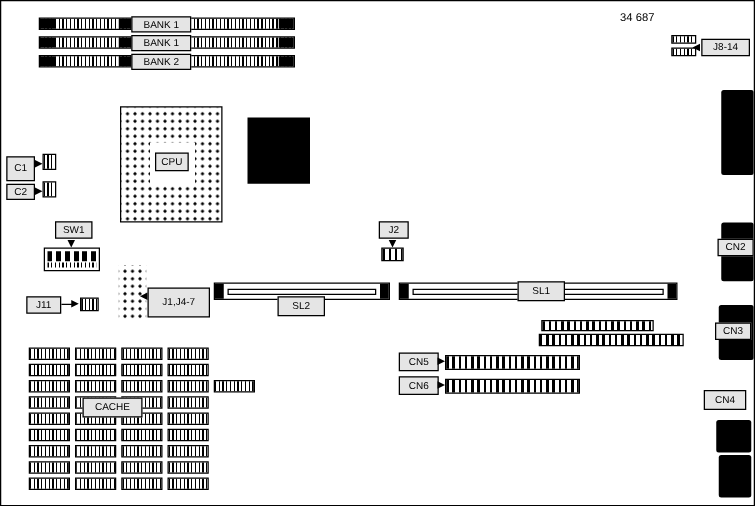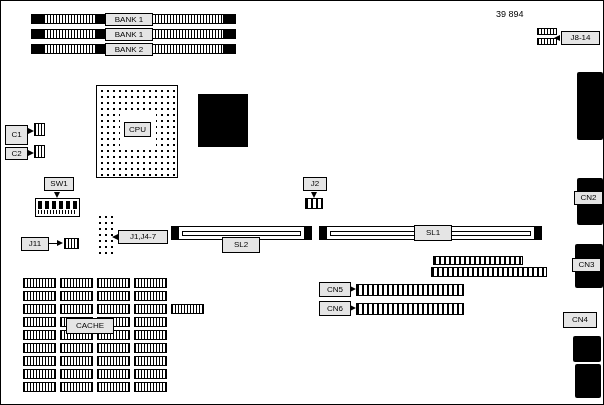--- a/index.html
+++ b/index.html
@@ -40,21 +40,21 @@
   .arr-d { position: absolute; width: 0; height: 0; border-left: 3px solid transparent; border-right: 3px solid transparent; border-top: 6px solid #000; z-index: 7; }
   .dip { position: absolute; border: 1px solid #000; background: #fff; }
   .dip-row1 { height: 8px; margin: 2px 2px 1px; background-image: repeating-linear-gradient(90deg, #000 0 4px, transparent 4px 7px); }
   .dip-row2 { height: 4px; margin: 0 2px; background-image: repeating-linear-gradient(90deg, #000 0 1px, transparent 1px 3px); }
 </style>
 </head>
 <body>
 
 <div class="board">
 
-  <div class="txt" style="left:495px; top:8px;">39 894</div>
+  <div class="txt" style="left:495px; top:8px;">34 687</div>
 
   <div class="hatch" style="left:30px; top:13px; width:205px; height:10px;">
     <div class="cap" style="left:0; width:12px;"></div>
     <div class="cap" style="left:63px; width:11px;"></div>
     <div class="cap" style="right:0; width:12px;"></div>
   </div>
   <div class="arr-l" style="left:97px; top:15px;"></div>
   <div class="lbl" style="left:104px; top:12px; width:48px; height:13px;">BANK 1</div>
 
   <div class="hatch" style="left:30px; top:28px; width:205px; height:10px;">
@@ -111,21 +111,21 @@
   <div class="lbl" style="left:123px; top:121px; width:27px; height:15px;">CPU</div>
 
   <div class="blk" style="left:197px; top:93px; width:50px; height:53px;"></div>
 
   <div class="lbl" style="left:302px; top:176px; width:24px; height:14px;">J2</div>
   <div class="arr-d" style="left:310px; top:191px;"></div>
   <div class="comb" style="left:304px; top:197px; width:18px; height:11px;"></div>
 
   <div class="dotgrid" style="left:94px; top:211px; width:22px; height:43px;"></div>
   <div class="arr-l" style="left:111px; top:233px;"></div>
-  <div class="lbl" style="left:117px; top:229px; width:50px; height:14px;">J1,J4-7</div>
+  <div class="lbl" style="left:117px; top:229px; width:50px; height:24px;">J1,J4-7</div>
 
   <div class="lbl" style="left:20px; top:236px; width:28px; height:14px;">J11</div>
   <div class="blk" style="left:48px; top:242px; width:9px; height:1px;"></div>
   <div class="arr-r" style="left:56px; top:239px;"></div>
   <div class="hatch" style="left:63px; top:237px; width:15px; height:11px;"></div>
 
   <div class="slot" style="left:170px; top:225px; width:141px; height:14px;">
     <div class="slot-inner"></div>
     <div class="cap" style="left:0; width:7px;"></div>
     <div class="cap" style="right:0; width:7px;"></div>

